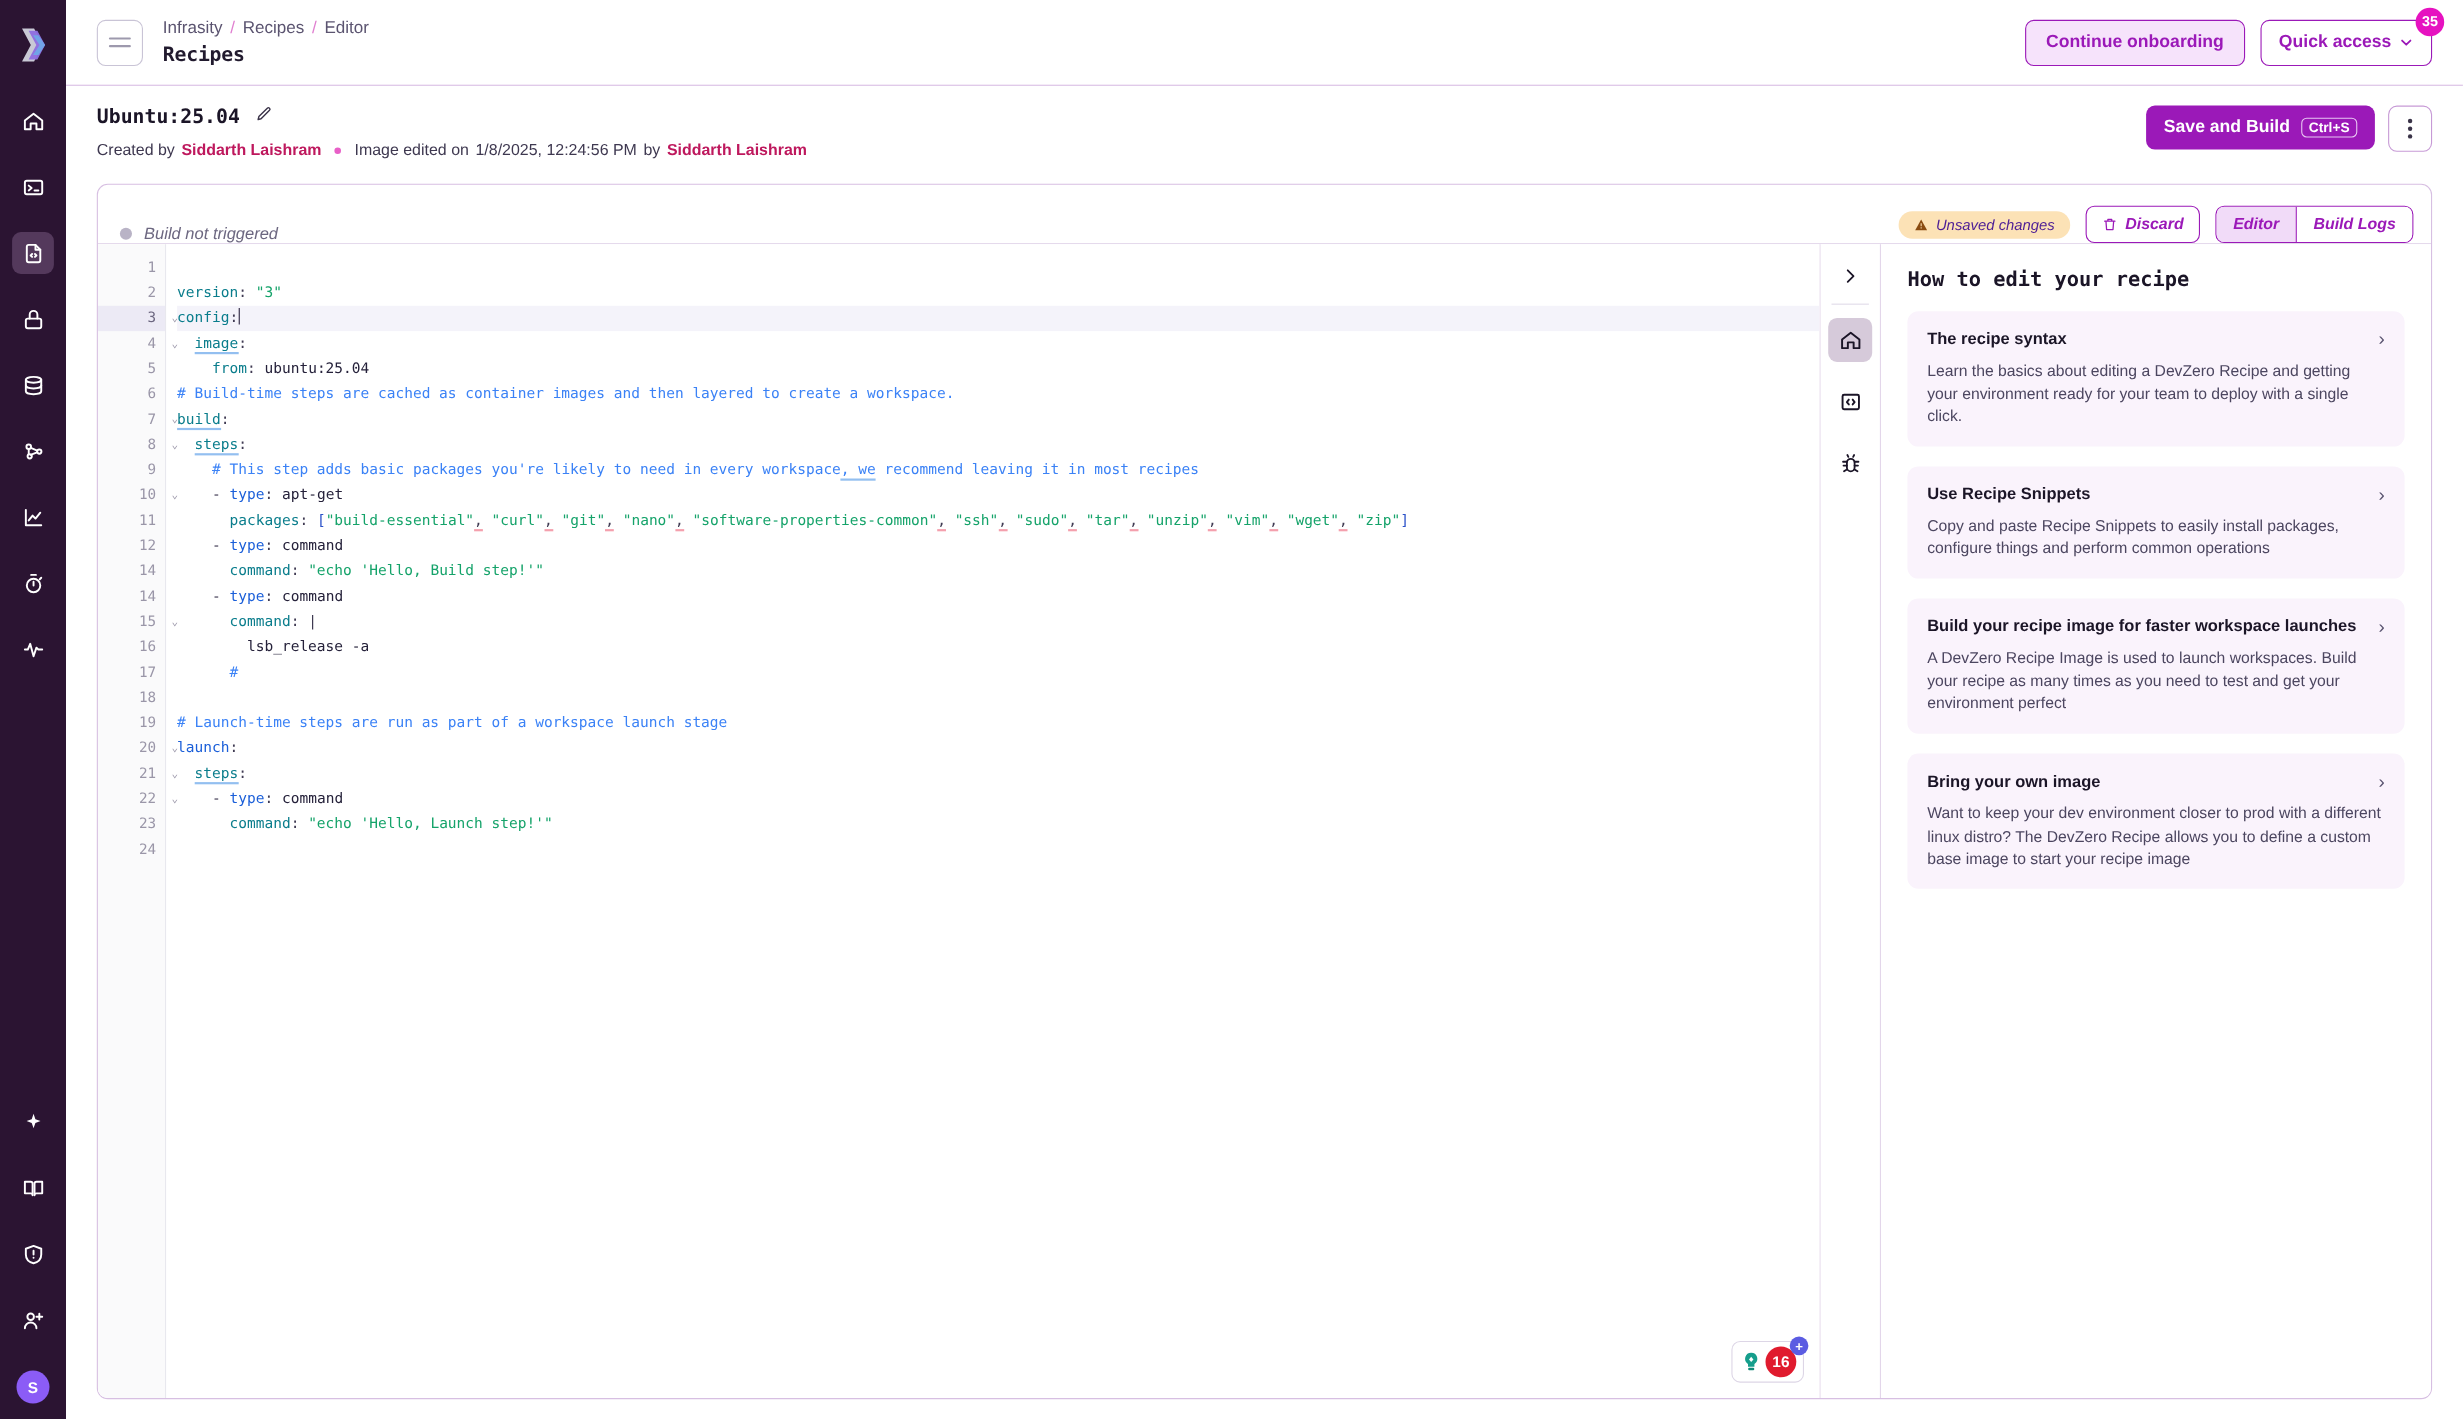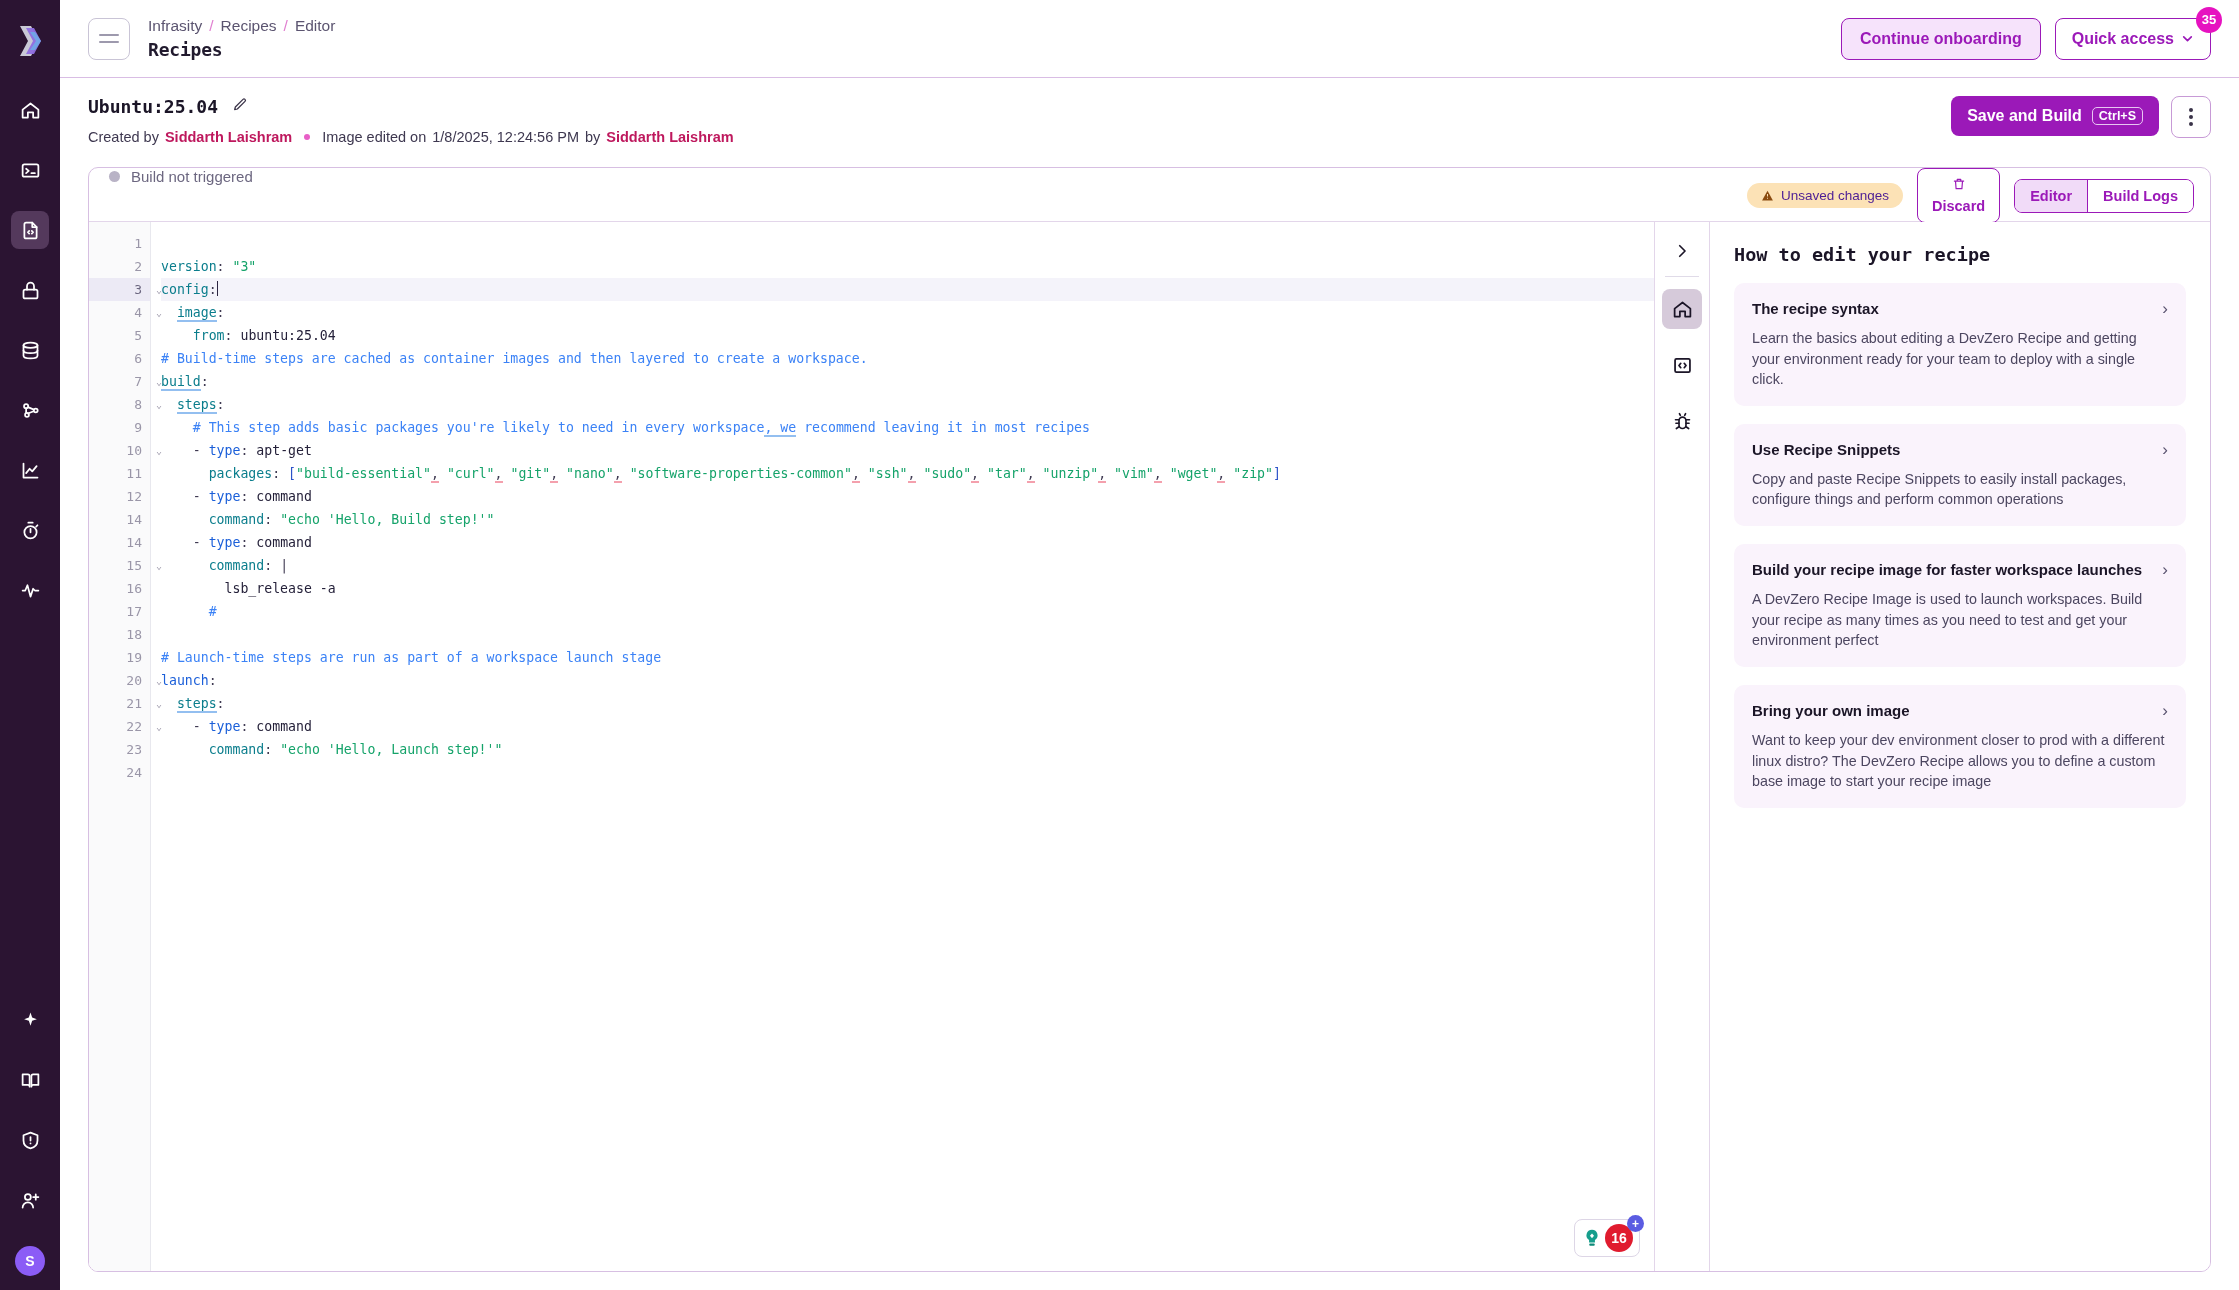--- a/index.html
+++ b/index.html
@@ -96,33 +96,33 @@
   .btn-kebab i { width:4px; height:4px; border-radius:50%; background:#3a3348; display:block; }
 
   
   .card {
     margin: 22px 28px 18px 28px;
     border: 1px solid #d7bfe2; border-radius: 10px;
     flex: 1 1 auto; display:flex; flex-direction:column; overflow: hidden;
     min-height: 0;
   }
   .card-bar {
-    height: 54px; flex:0 0 54px; display:flex; align-items:flex-start;
-    padding: 0 16px 0 20px; border-bottom: 1px solid #e3d6ea;
+    height: 54px; flex:0 0 54px; display:flex; align-items:flex-end;
+    padding: 0 16px 0 20px; border-bottom: 1px solid #e3d6ea; font-style: italic;
   }
   .build-state { display:flex; align-items:center; gap: 11px; font-size:15px; color:#6c6780; }
   .state-dot { width: 11px; height:11px; border-radius:50%; background:#b9b3c6; }
   .bar-right { margin-left:auto; display:flex; align-items:center; gap: 14px; }
   .pill-warn {
     background:#fce2b6; color:#4c1d95; border-radius:999px;
     padding: 5px 14px; font-size: 13.5px; display:flex; align-items:center; gap:7px;
   }
   .btn-discard {
     border:1.5px solid #9b19b8; color:#9b19b8; background:#fff; border-radius:8px;
-    padding: 8px 14px; font-size:14.5px; font-weight:bold; display:flex; align-items:center; gap:7px;flex-direction:column;
+    padding: 8px 14px; font-size:14.5px; font-weight:bold; display:flex; align-items:center; gap:7px;
   }
   .seg { display:flex; border:1.5px solid #9b19b8; border-radius:8px; overflow:hidden; }
   .seg > div { padding: 8px 15px; font-size:14.5px; font-weight:bold; color:#9b19b8; background:#fff; }
   .seg > div.on { background:#f1dbf8; }
   .seg > div + div { border-left: 1.5px solid #9b19b8; }
 
   .card-body { flex:1 1 auto; display:flex; min-height:0; }
 
   
   .editor { flex: 1 1 auto; display:flex; min-width:0; position: relative; background:#fff; }

